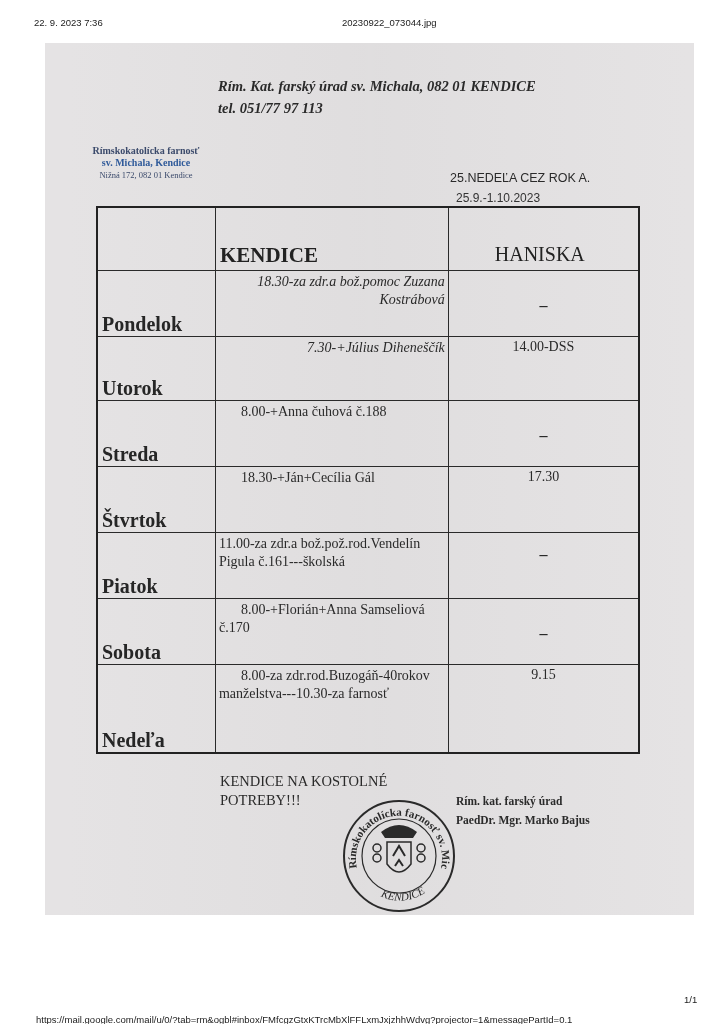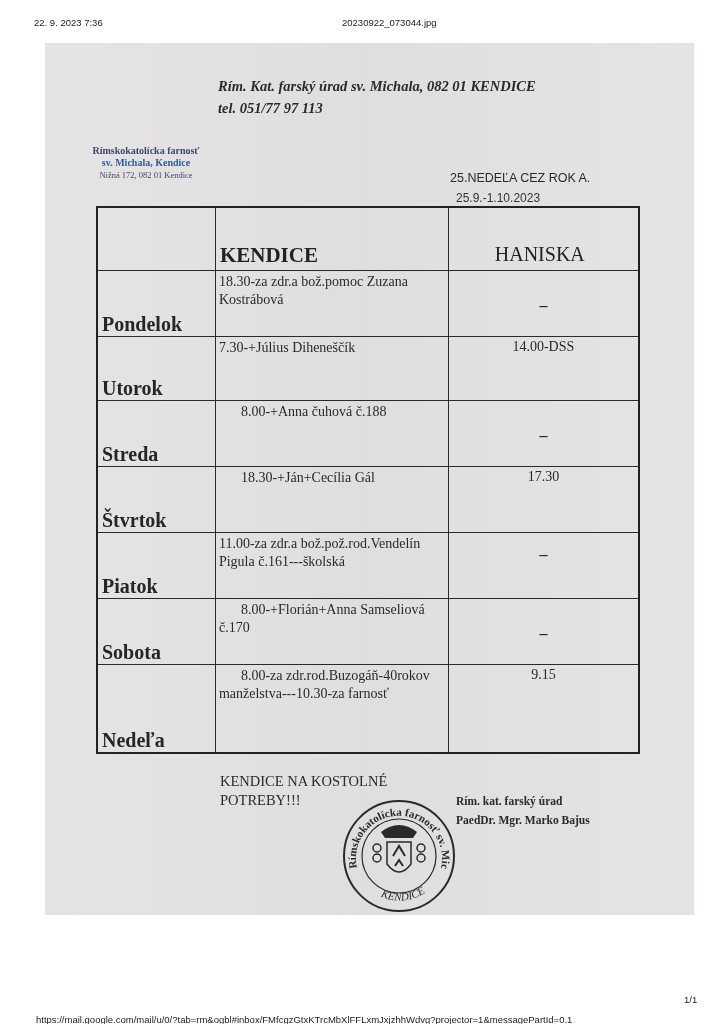--- a/index.html
+++ b/index.html
@@ -71,21 +71,21 @@
   }
   .hdr-han {
     position:absolute; left:2px; bottom:4px; font-size:20px; color:#222;margin-left:44px;
   }
   .day {
     position:absolute; left:4px; bottom:0px; font-weight:bold; font-size:20px; color:#262626;
   }
   .ken {
     font-size:14px; line-height:18px; padding:2px 3px 0 3px; color:#2a2a2a;
   }
-  .ken.center { text-align:left; }
+  .ken.center { text-align:right;font-style:italic; }
   .ken.indent { text-indent:22px; }
   .han {
     font-size:14px; line-height:18px; padding:1px 2px 0 2px; text-align:center; color:#2a2a2a;
   }
   .dash {
     position:absolute; left:0; right:0; top:50%; text-align:center;
     font-size:16px; font-weight:bold; transform:translateY(-40%); color:#2a2a2a;
   }
 
   .zbierka {

